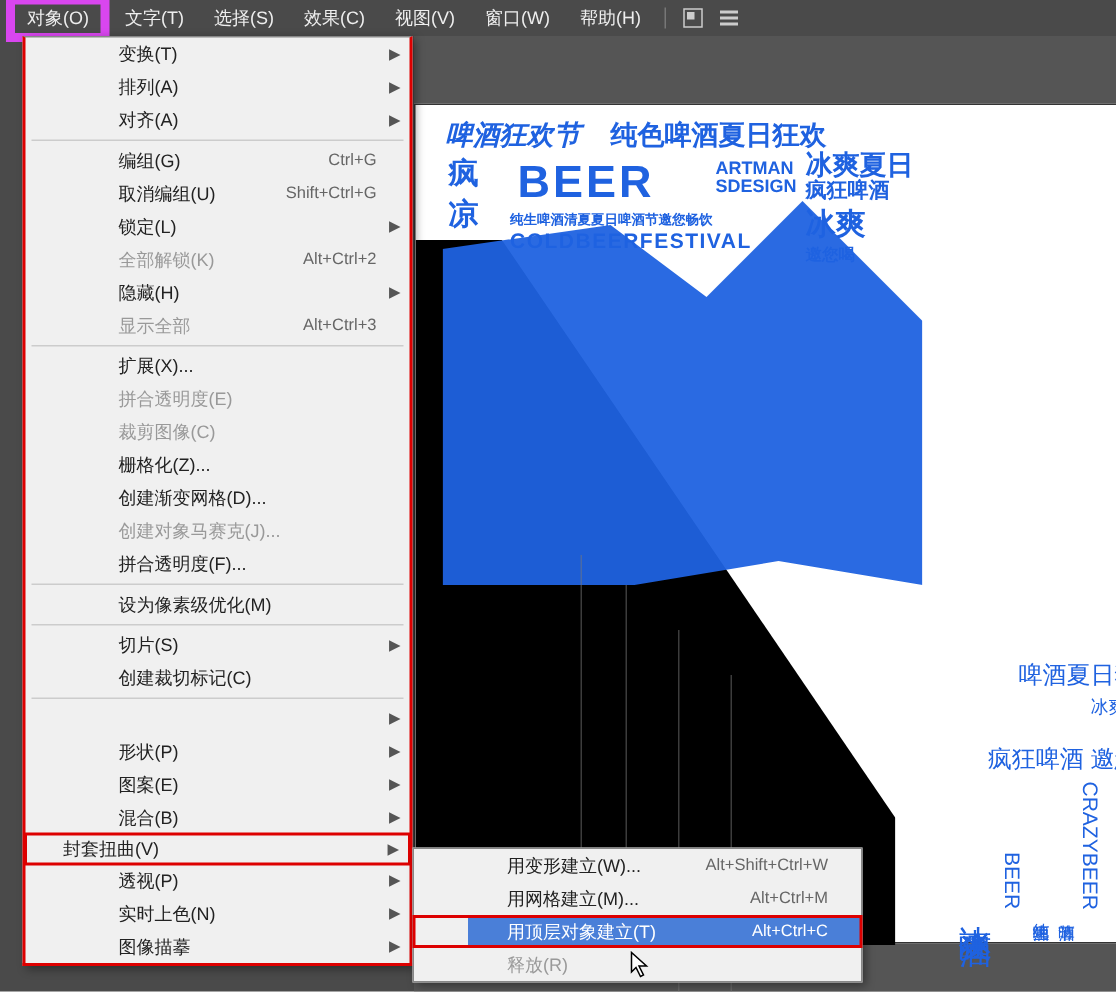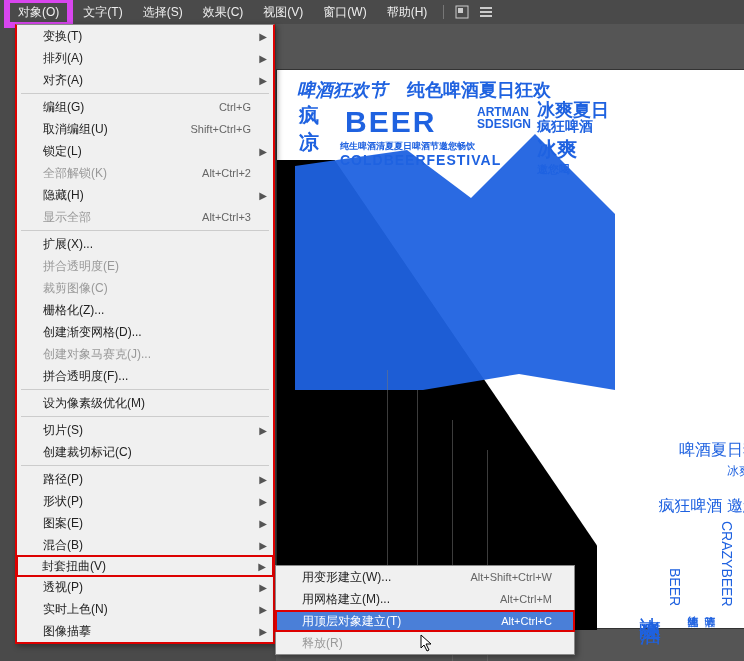--- a/index.html
+++ b/index.html
@@ -3,21 +3,21 @@
 <meta charset="utf-8">
 <style>
 * { margin: 0; padding: 0; box-sizing: border-box; }
 body { font-family: "Microsoft YaHei", sans-serif; font-size: 12px; background: #4a4a4a; width: 744px; height: 661px; overflow: hidden; position: relative; }
 .menubar { height: 24px; background: #4a4a4a; display: flex; align-items: center; padding: 0 4px; color: #eee; }
 .menubar-item { padding: 8px 10px; cursor: default; }
 .menubar-item.highlighted { border: 6px solid #d946ef; padding: 1px 8px; }
 .menubar-sep { width: 1px; height: 14px; background: #777; margin: 0 6px; }
 .menubar-icon { width: 16px; height: 16px; margin: 0 4px; }
 .dropdown { position: absolute; left: 15px; top: 24px; width: 260px; background: #f0f0f0; border: 1px solid #888; box-shadow: 2px 2px 6px rgba(0,0,0,0.4); border-left: 2px solid #d00; border-right: 2px solid #d00; border-bottom: 2px solid #d00; }
-.menu-item { display: flex; align-items: center; height: 22px; padding: 0 22px 0 26px; color: #222; position: relative; }
+.menu-item { display: flex; align-items: center; height: 22px; padding: 0 22px 0 26px; color: #222; position: relative; margin-left: 36px; }
 .menu-item.disabled { color: #999; }
 .menu-item .label { flex: 1; }
 .menu-item .shortcut { color: #666; font-size: 11px; }
 .menu-item .arrow { position: absolute; right: 6px; color: #555; font-size: 10px; }
 .menu-sep { height: 1px; background: #ccc; margin: 2px 4px; }
 .menu-item.row-highlight { border: 2px solid #d00; height: 22px; margin: -1px; padding: 0 20px 0 24px; }
 .submenu { position: absolute; left: 275px; top: 565px; width: 300px; background: #f0f0f0; border: 1px solid #888; box-shadow: 2px 2px 6px rgba(0,0,0,0.4); }
 .submenu .menu-item.selected { background: #4a7fd8; color: #fff; }
 .submenu .menu-item.selected .shortcut { color: #fff; }
 .submenu-highlight-box { position: absolute; border: 2px solid #d00; pointer-events: none; }
@@ -174,21 +174,20 @@
     <div class="menu-sep"></div>
     <div class="menu-item">
       <span class="label">切片(S)</span>
       <span class="arrow">▶</span>
     </div>
     <div class="menu-item">
       <span class="label">创建裁切标记(C)</span>
     </div>
     <div class="menu-sep"></div>
     <div class="menu-item">
-      <span class="label">路径(P)</span>
       <span class="arrow">▶</span>
     </div>
     <div class="menu-item">
       <span class="label">形状(P)</span>
       <span class="arrow">▶</span>
     </div>
     <div class="menu-item">
       <span class="label">图案(E)</span>
       <span class="arrow">▶</span>
     </div>

